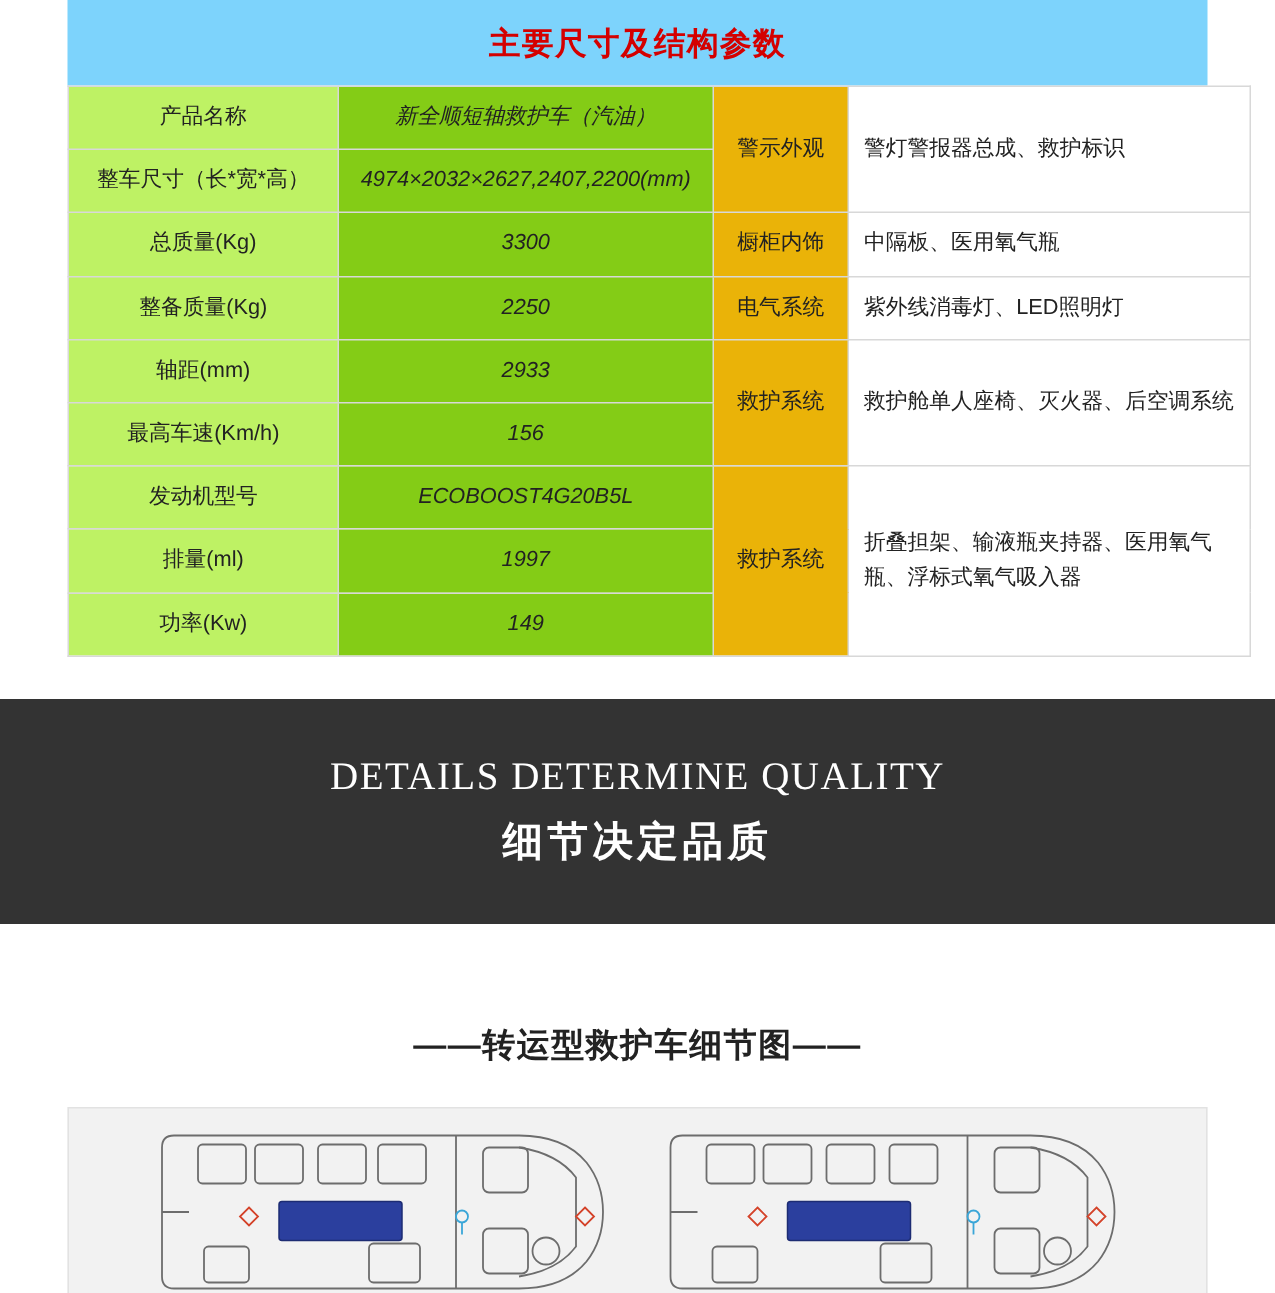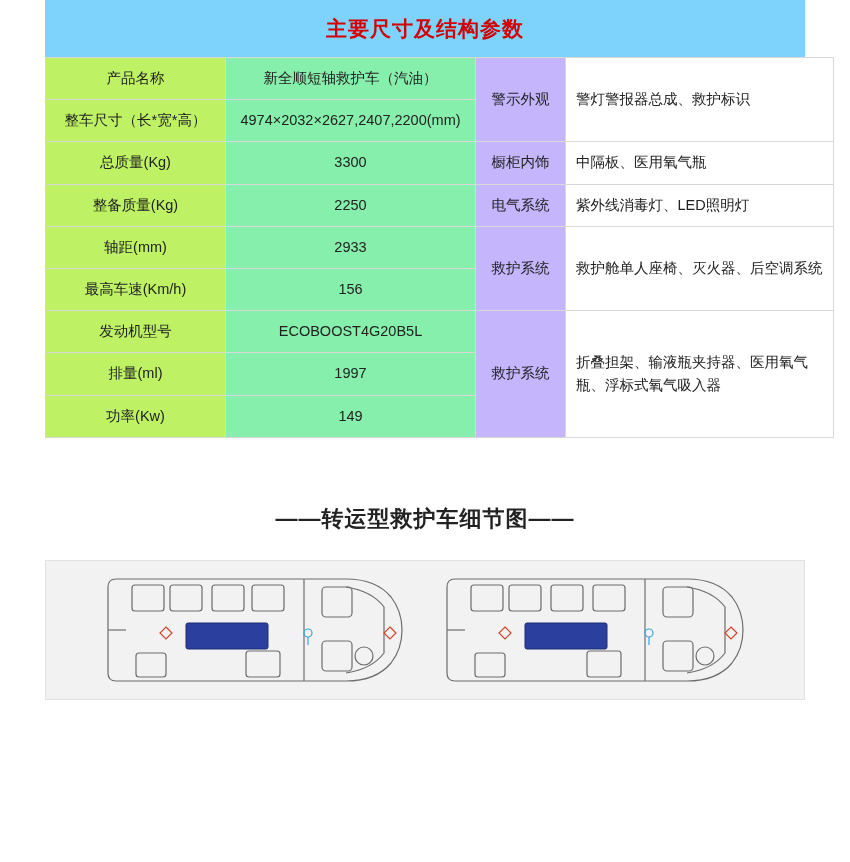--- a/index.html
+++ b/index.html
@@ -47,27 +47,28 @@
     line-height: 1.6;
   }
   td.lab {
     width: 180px;
     background: #bef264;
     text-align: center;
     color: #222;
   }
   td.val {
     width: 250px;
-    background: #86efac;
-    text-align: center;
-    color: #222;
+    background: #84cc16;
+    text-align: center;
+    color: #222;
+    font-style: italic;
   }
   td.lab2 {
     width: 90px;
-    background: #c4b5fd;
+    background: #eab308;
     text-align: center;
     color: #222;
   }
   td.val2 {
     width: 268px;
     background: #ffffff;
     text-align: left;
     color: #222;
     padding-left: 14px;
   }
@@ -180,20 +181,24 @@
           <td class="val">1997</td>
         </tr>
         <tr>
           <td class="lab">功率(Kw)</td>
           <td class="val">149</td>
         </tr>
       </tbody>
     </table>
   </div>
 
+  <div class="banner">
+    <div class="banner-en">DETAILS DETERMINE QUALITY</div>
+    <div class="banner-cn">细节决定品质</div>
+  </div>
 
   <div class="details">
     <div class="details-head">——转运型救护车细节图——</div>
   </div>
 
   <div class="diagram">
     <div class="diagram-half">
       <svg width="379" height="138" viewBox="0 0 379 138">
         <g fill="none" stroke="#6d6d6d" stroke-width="1.2">
 

